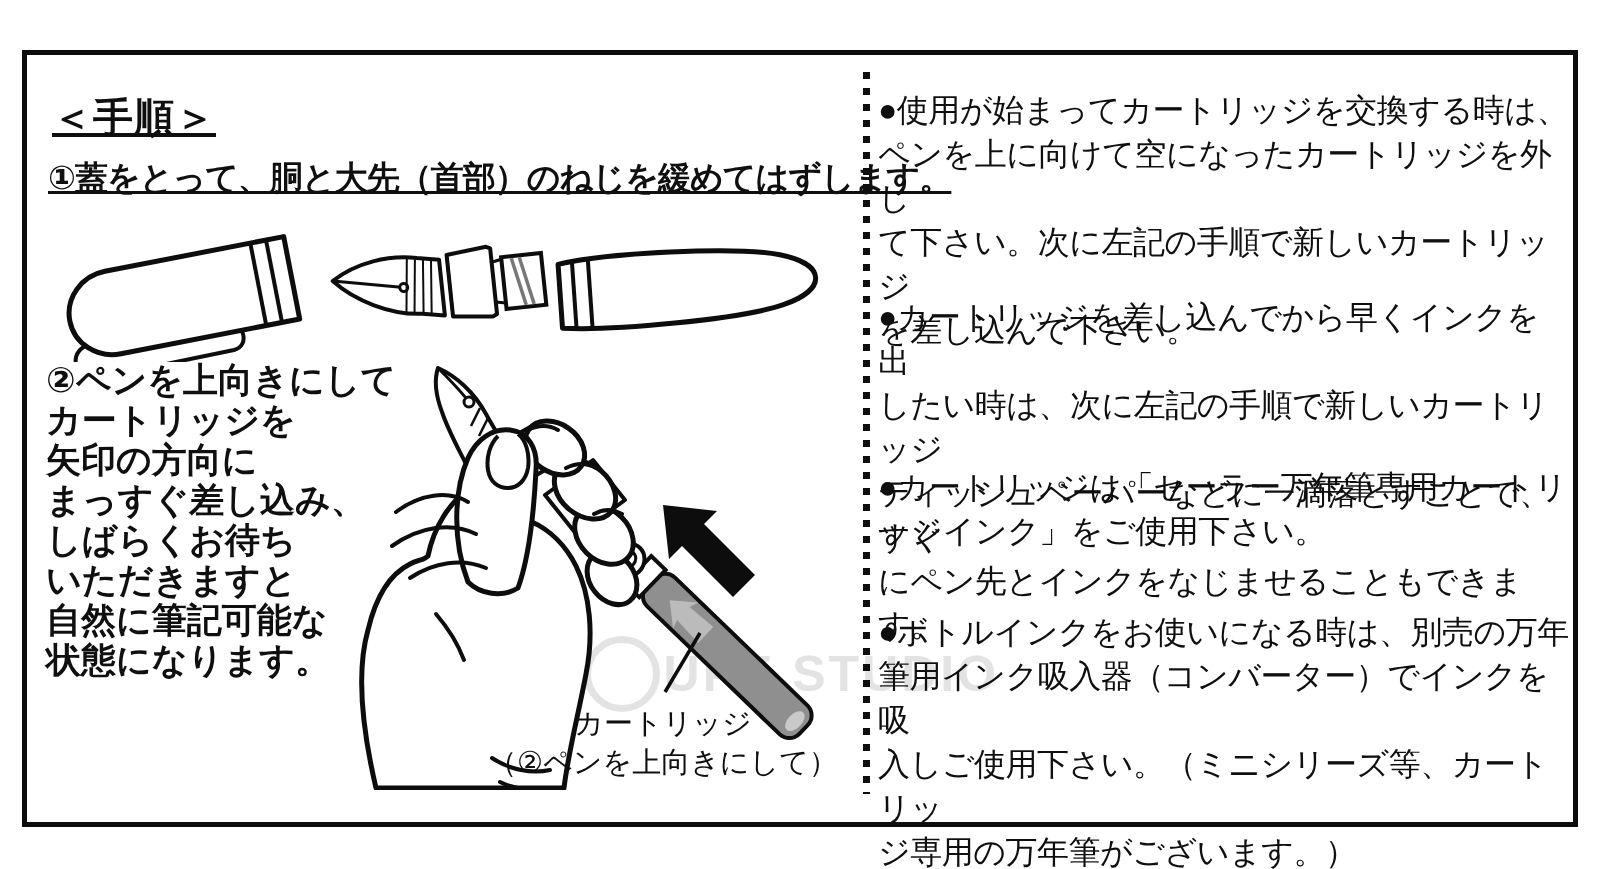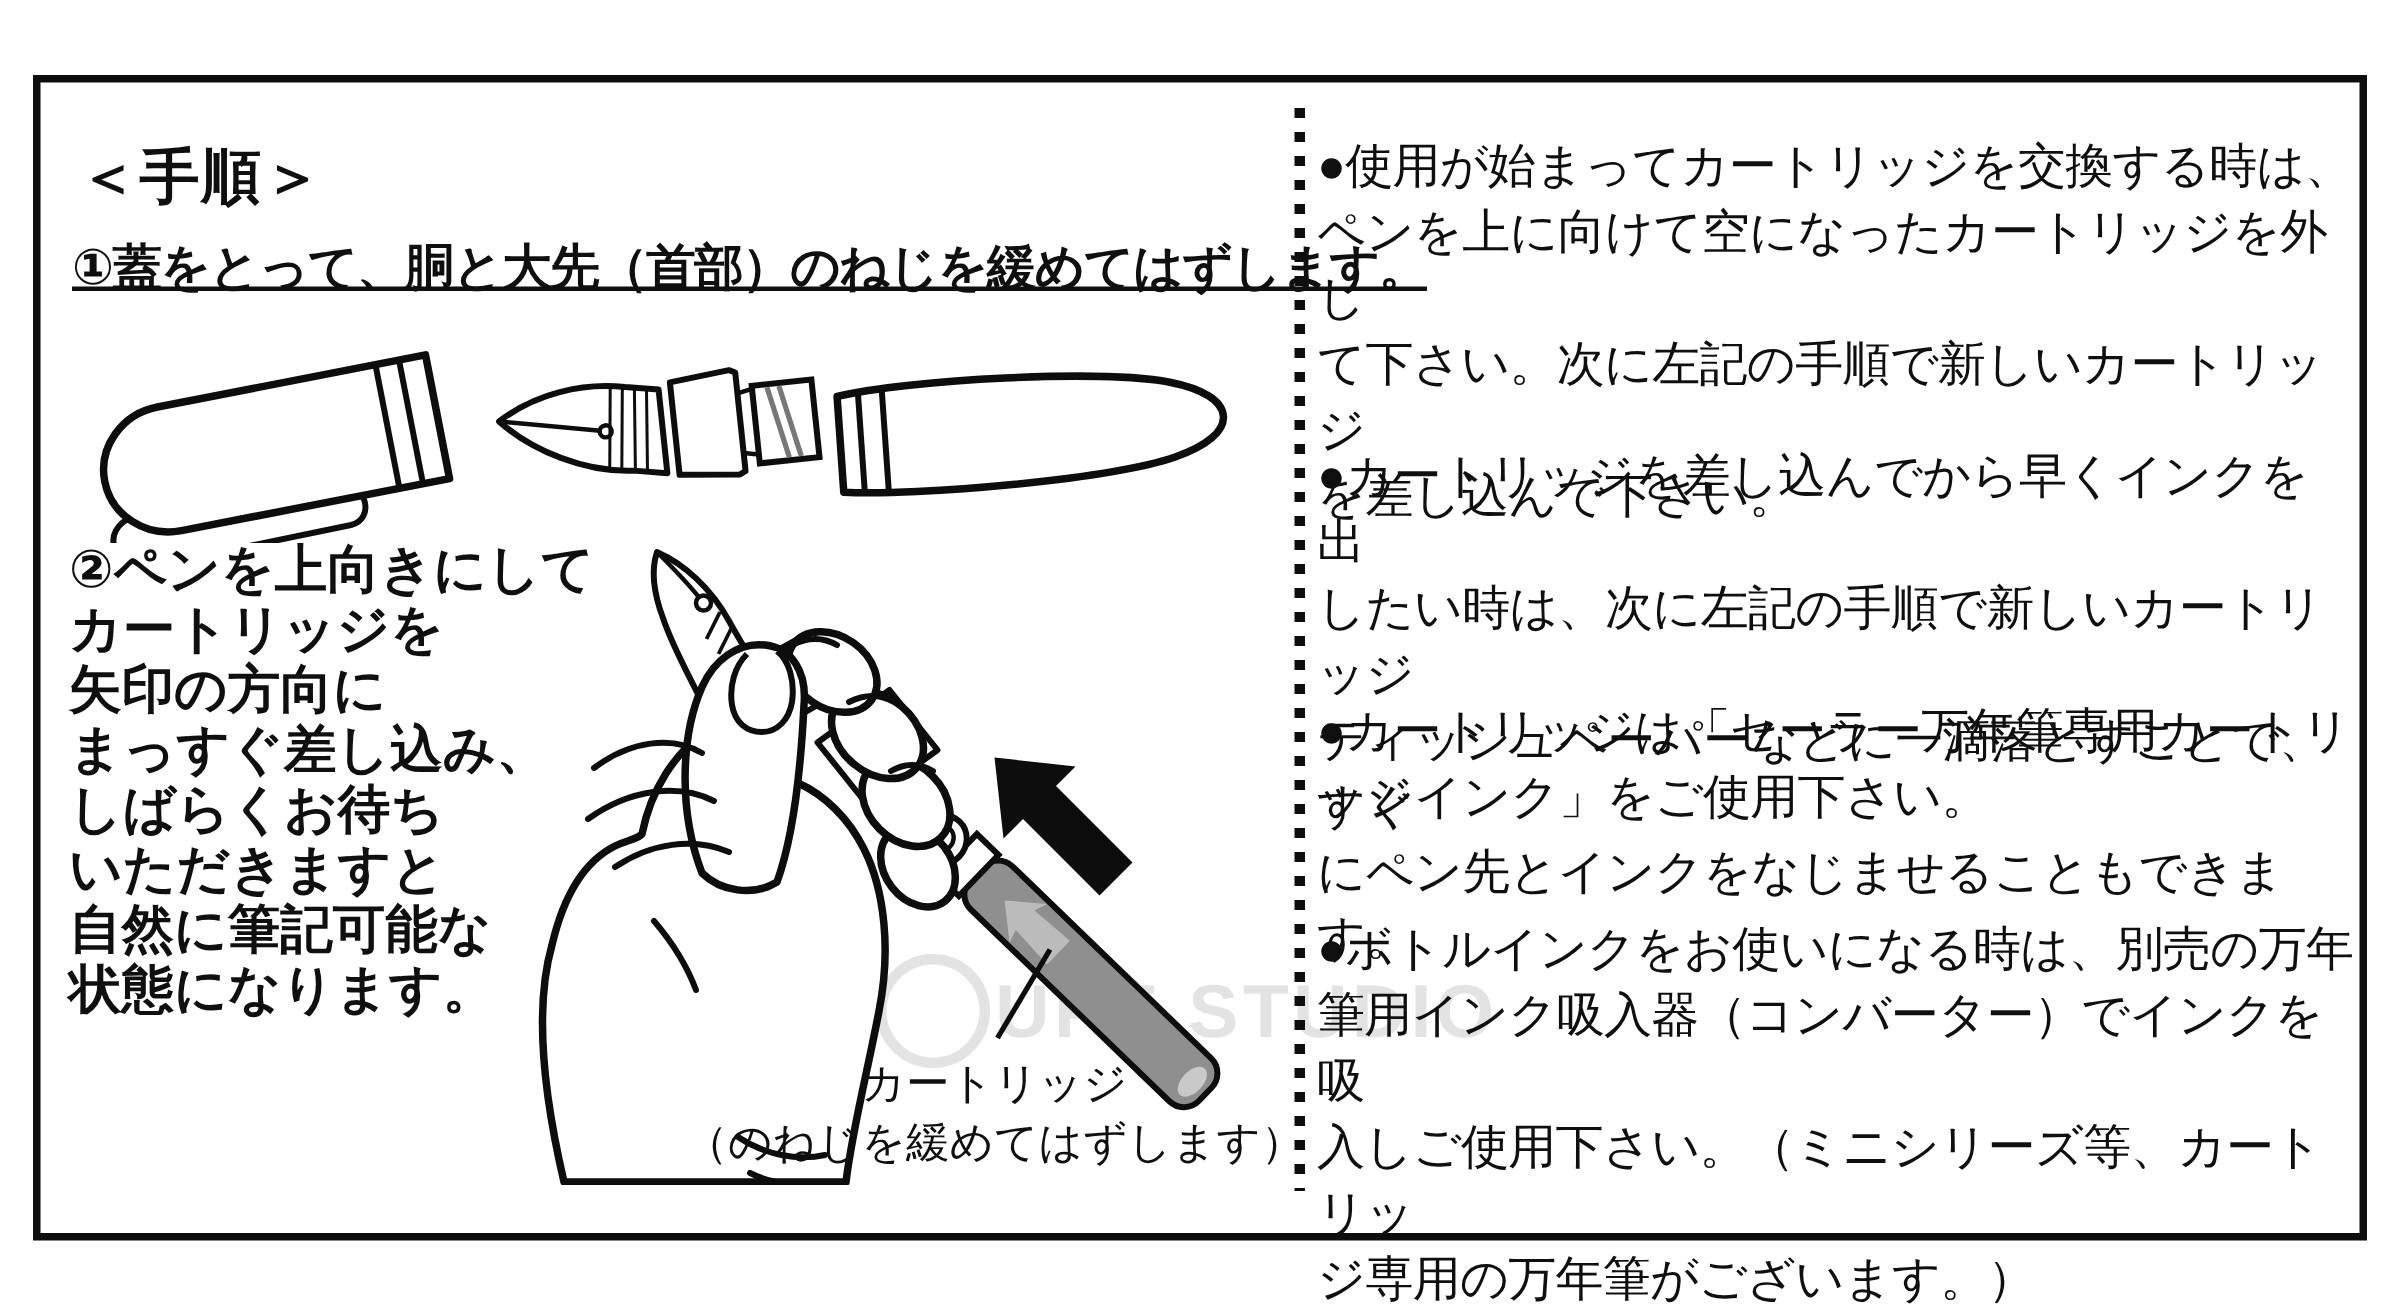--- a/index.html
+++ b/index.html
@@ -7,21 +7,21 @@
        font-family:"Liberation Sans","DejaVu Sans",sans-serif;color:#0f0f0f;}
   .page{position:relative;width:1600px;height:869px;background:#fff;}
 
   .frame{position:absolute;left:22px;top:50px;width:1556px;height:777px;
          border:5px solid #0d0d0d;box-sizing:border-box;background:transparent;}
 
   .divider{position:absolute;left:863px;top:72px;width:7px;height:722px;
            background:repeating-linear-gradient(to bottom,#0d0d0d 0 7px,transparent 7px 16px);}
 
   .heading{position:absolute;left:52px;top:90px;font-size:40px;font-weight:800;
-           letter-spacing:1px;white-space:nowrap;}
+           letter-spacing:1px;white-space:nowrap;text-decoration:underline;}
 
   .step1{position:absolute;left:48px;top:156px;font-size:33px;font-weight:800;
          white-space:nowrap;letter-spacing:-1px;text-decoration:underline;}
 
   .step2{position:absolute;left:46px;top:360px;font-size:35px;font-weight:800;
          line-height:40px;white-space:pre-line;}
 
   .pen-svg{position:absolute;left:38px;top:212px;}
   .hand-svg{position:absolute;left:340px;top:330px;}
 
@@ -160,21 +160,21 @@
       <path d="M 188 100 q 16 -8 30 0"></path>
       <path d="M 226 138 q 16 -8 30 0"></path>
       <path d="M 254 184 q 14 -8 28 0"></path>
       <path d="M 152 428 C 170 440, 192 444, 210 440"></path>
       <path d="M 160 452 C 172 458, 186 460, 198 458"></path>
     </g>
   </svg>
 
   <div class="caption">
     <div>カートリッジ</div>
-    <div>（のねじを緩めてはずします）</div>
+    <div>（②ペンを上向きにして）</div>
   </div>
 
   <div class="notes">
     <p class="note-1">●使用が始まってカートリッジを交換する時は、
 ペンを上に向けて空になったカートリッジを外し
 て下さい。次に左記の手順で新しいカートリッジ
 を差し込んで下さい。</p>
     <p class="note-2">●カートリッジを差し込んでから早くインクを出
 したい時は、次に左記の手順で新しいカートリッジ
 ティッシュペーパーなどに一滴落とすことで、すぐ

